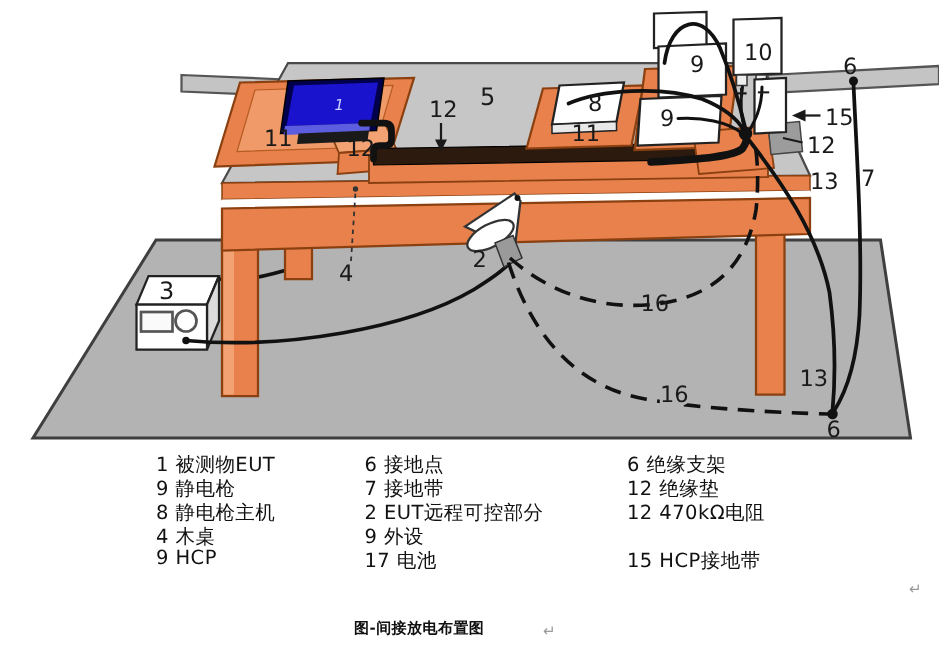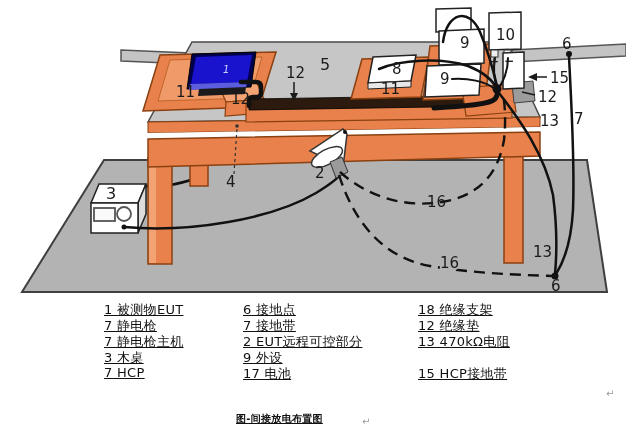--- a/index.html
+++ b/index.html
@@ -1,19 +1,19 @@
 <!DOCTYPE html>
 <html><head>
 <meta charset="utf-8">
 <style>
   html,body{margin:0;padding:0;background:#fff;}
   body{width:626px;height:435px;font-family:"DejaVu Sans","Liberation Sans",sans-serif;}
   .stage{position:relative;width:626px;height:435px;overflow:hidden;background:#fff;}
   .stage svg{position:absolute;left:0;top:0;}
-  .lg{position:absolute;font-size:13px;color:#111;white-space:nowrap;letter-spacing:.3px;text-decoration:underline;}
+  .lg{position:absolute;font-size:13px;color:#111;white-space:nowrap;letter-spacing:.3px;}
   .lg-title{font-weight:bold;font-size:10px;}
   .pmark{position:absolute;font-size:10px;color:#9a9a9a;}
   text{font-family:"DejaVu Sans","Liberation Sans",sans-serif;}
   .cl{font-size:15px;fill:#1a1a1a;}
   .cl-big{font-size:16px;fill:#1a1a1a;}
   .cl-sm{font-size:12px;fill:#1a1a1a;font-weight:bold;}
   .cl-screen{font-size:10px;fill:#ccd2ff;font-style:italic;}
   .halo{paint-order:stroke;stroke:#b3b3b3;stroke-width:4px;}
 </style>
 </head>
@@ -129,33 +129,33 @@
   <text class="cl-big" x="106" y="199">3</text>
   <text class="cl" x="226" y="187">4</text>
   <text class="cl" x="315" y="178">2</text>
   <text class="cl" x="427" y="207">16</text>
   <text class="cl halo" x="440" y="268">16</text>
   <text class="cl" x="533" y="257">13</text>
   <text class="cl" x="551" y="291">6</text>
 </svg>
 
   <span class="lg" style="left:104px;top:301px">1 被测物EUT</span>
-  <span class="lg" style="left:104px;top:317px">7 静电枪</span>
-  <span class="lg" style="left:104px;top:333px">7 静电枪主机</span>
-  <span class="lg" style="left:104px;top:349px">3 木桌</span>
-  <span class="lg" style="left:104px;top:365px">7 HCP</span>
+  <span class="lg" style="left:104px;top:317px">9 静电枪</span>
+  <span class="lg" style="left:104px;top:333px">8 静电枪主机</span>
+  <span class="lg" style="left:104px;top:349px">4 木桌</span>
+  <span class="lg" style="left:104px;top:365px">9 HCP</span>
 
   <span class="lg" style="left:243px;top:301px">6 接地点</span>
   <span class="lg" style="left:243px;top:317px">7 接地带</span>
   <span class="lg" style="left:243px;top:333px">2 EUT远程可控部分</span>
   <span class="lg" style="left:243px;top:349px">9 外设</span>
   <span class="lg" style="left:243px;top:365px">17 电池</span>
 
-  <span class="lg" style="left:418px;top:301px">18 绝缘支架</span>
+  <span class="lg" style="left:418px;top:301px">6 绝缘支架</span>
   <span class="lg" style="left:418px;top:317px">12 绝缘垫</span>
-  <span class="lg" style="left:418px;top:333px">13 470kΩ电阻</span>
+  <span class="lg" style="left:418px;top:333px">12 470kΩ电阻</span>
   <span class="lg" style="left:418px;top:365px">15 HCP接地带</span>
 
 
   <span class="lg lg-title" style="left:236px;top:412px">图-间接放电布置图</span>
   <span class="pmark" style="left:362px;top:416px">↵</span>
   <span class="pmark" style="left:606px;top:388px">↵</span>
 </div>
 
 </body></html>

